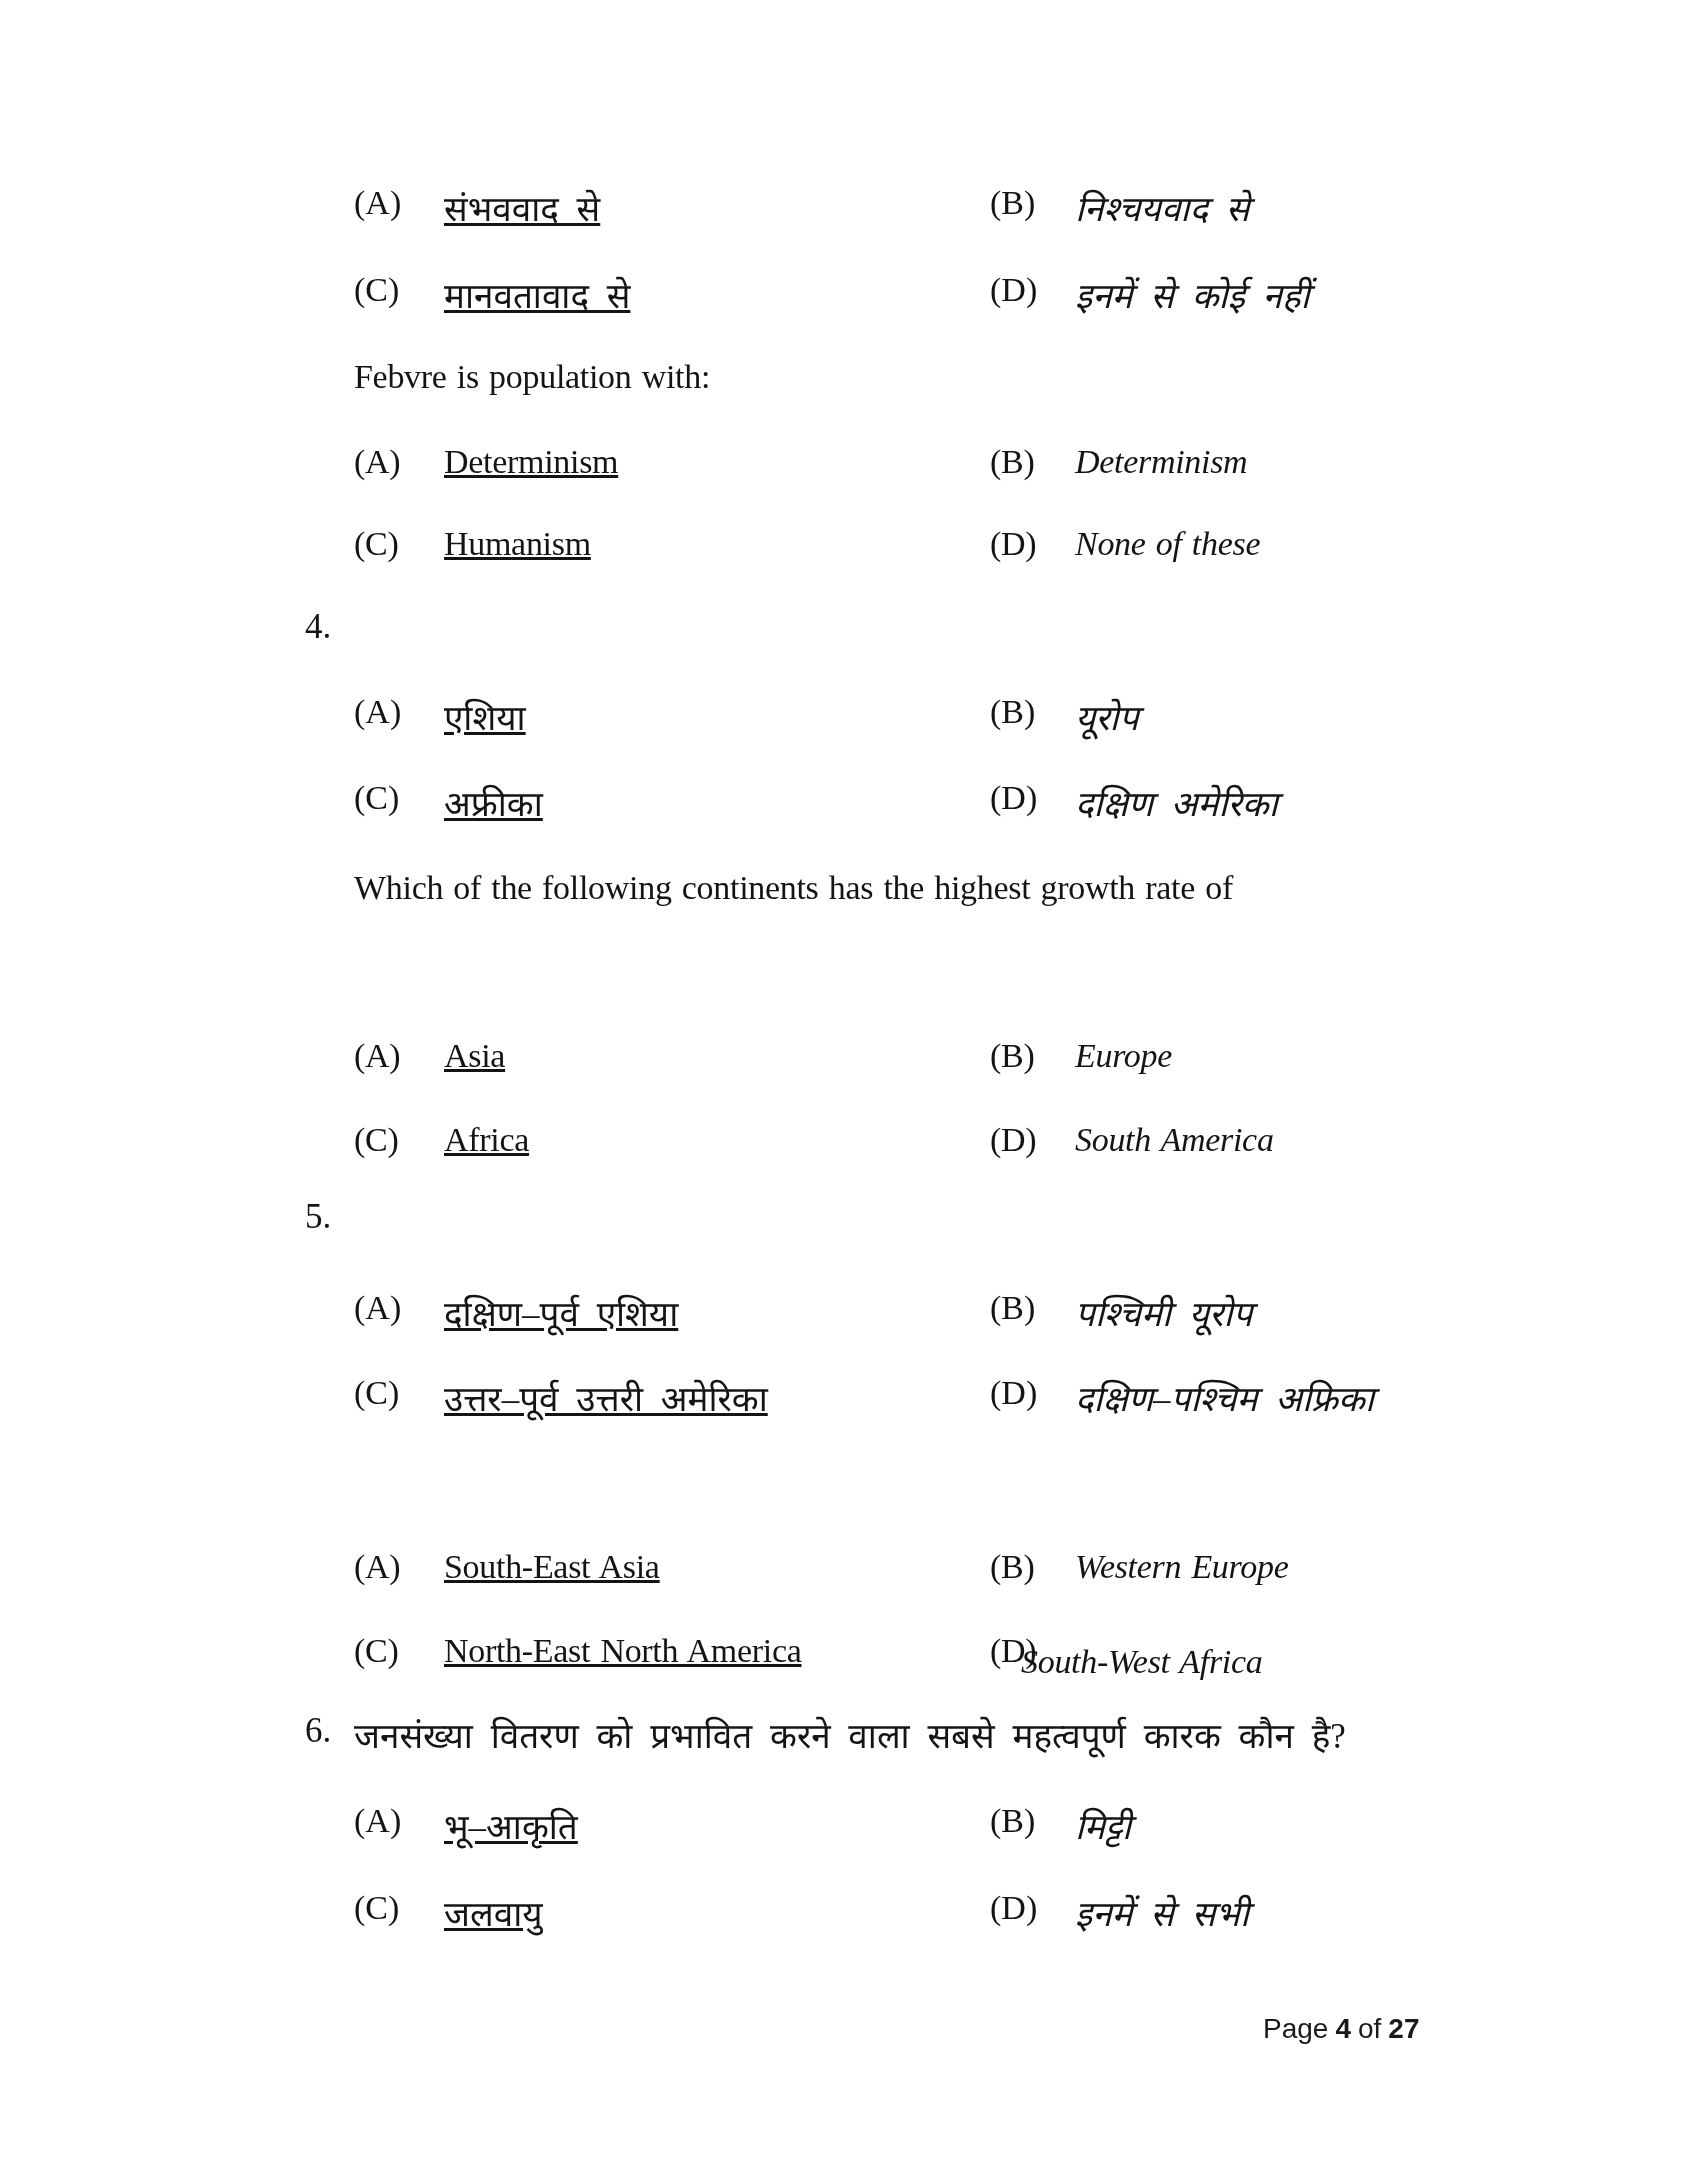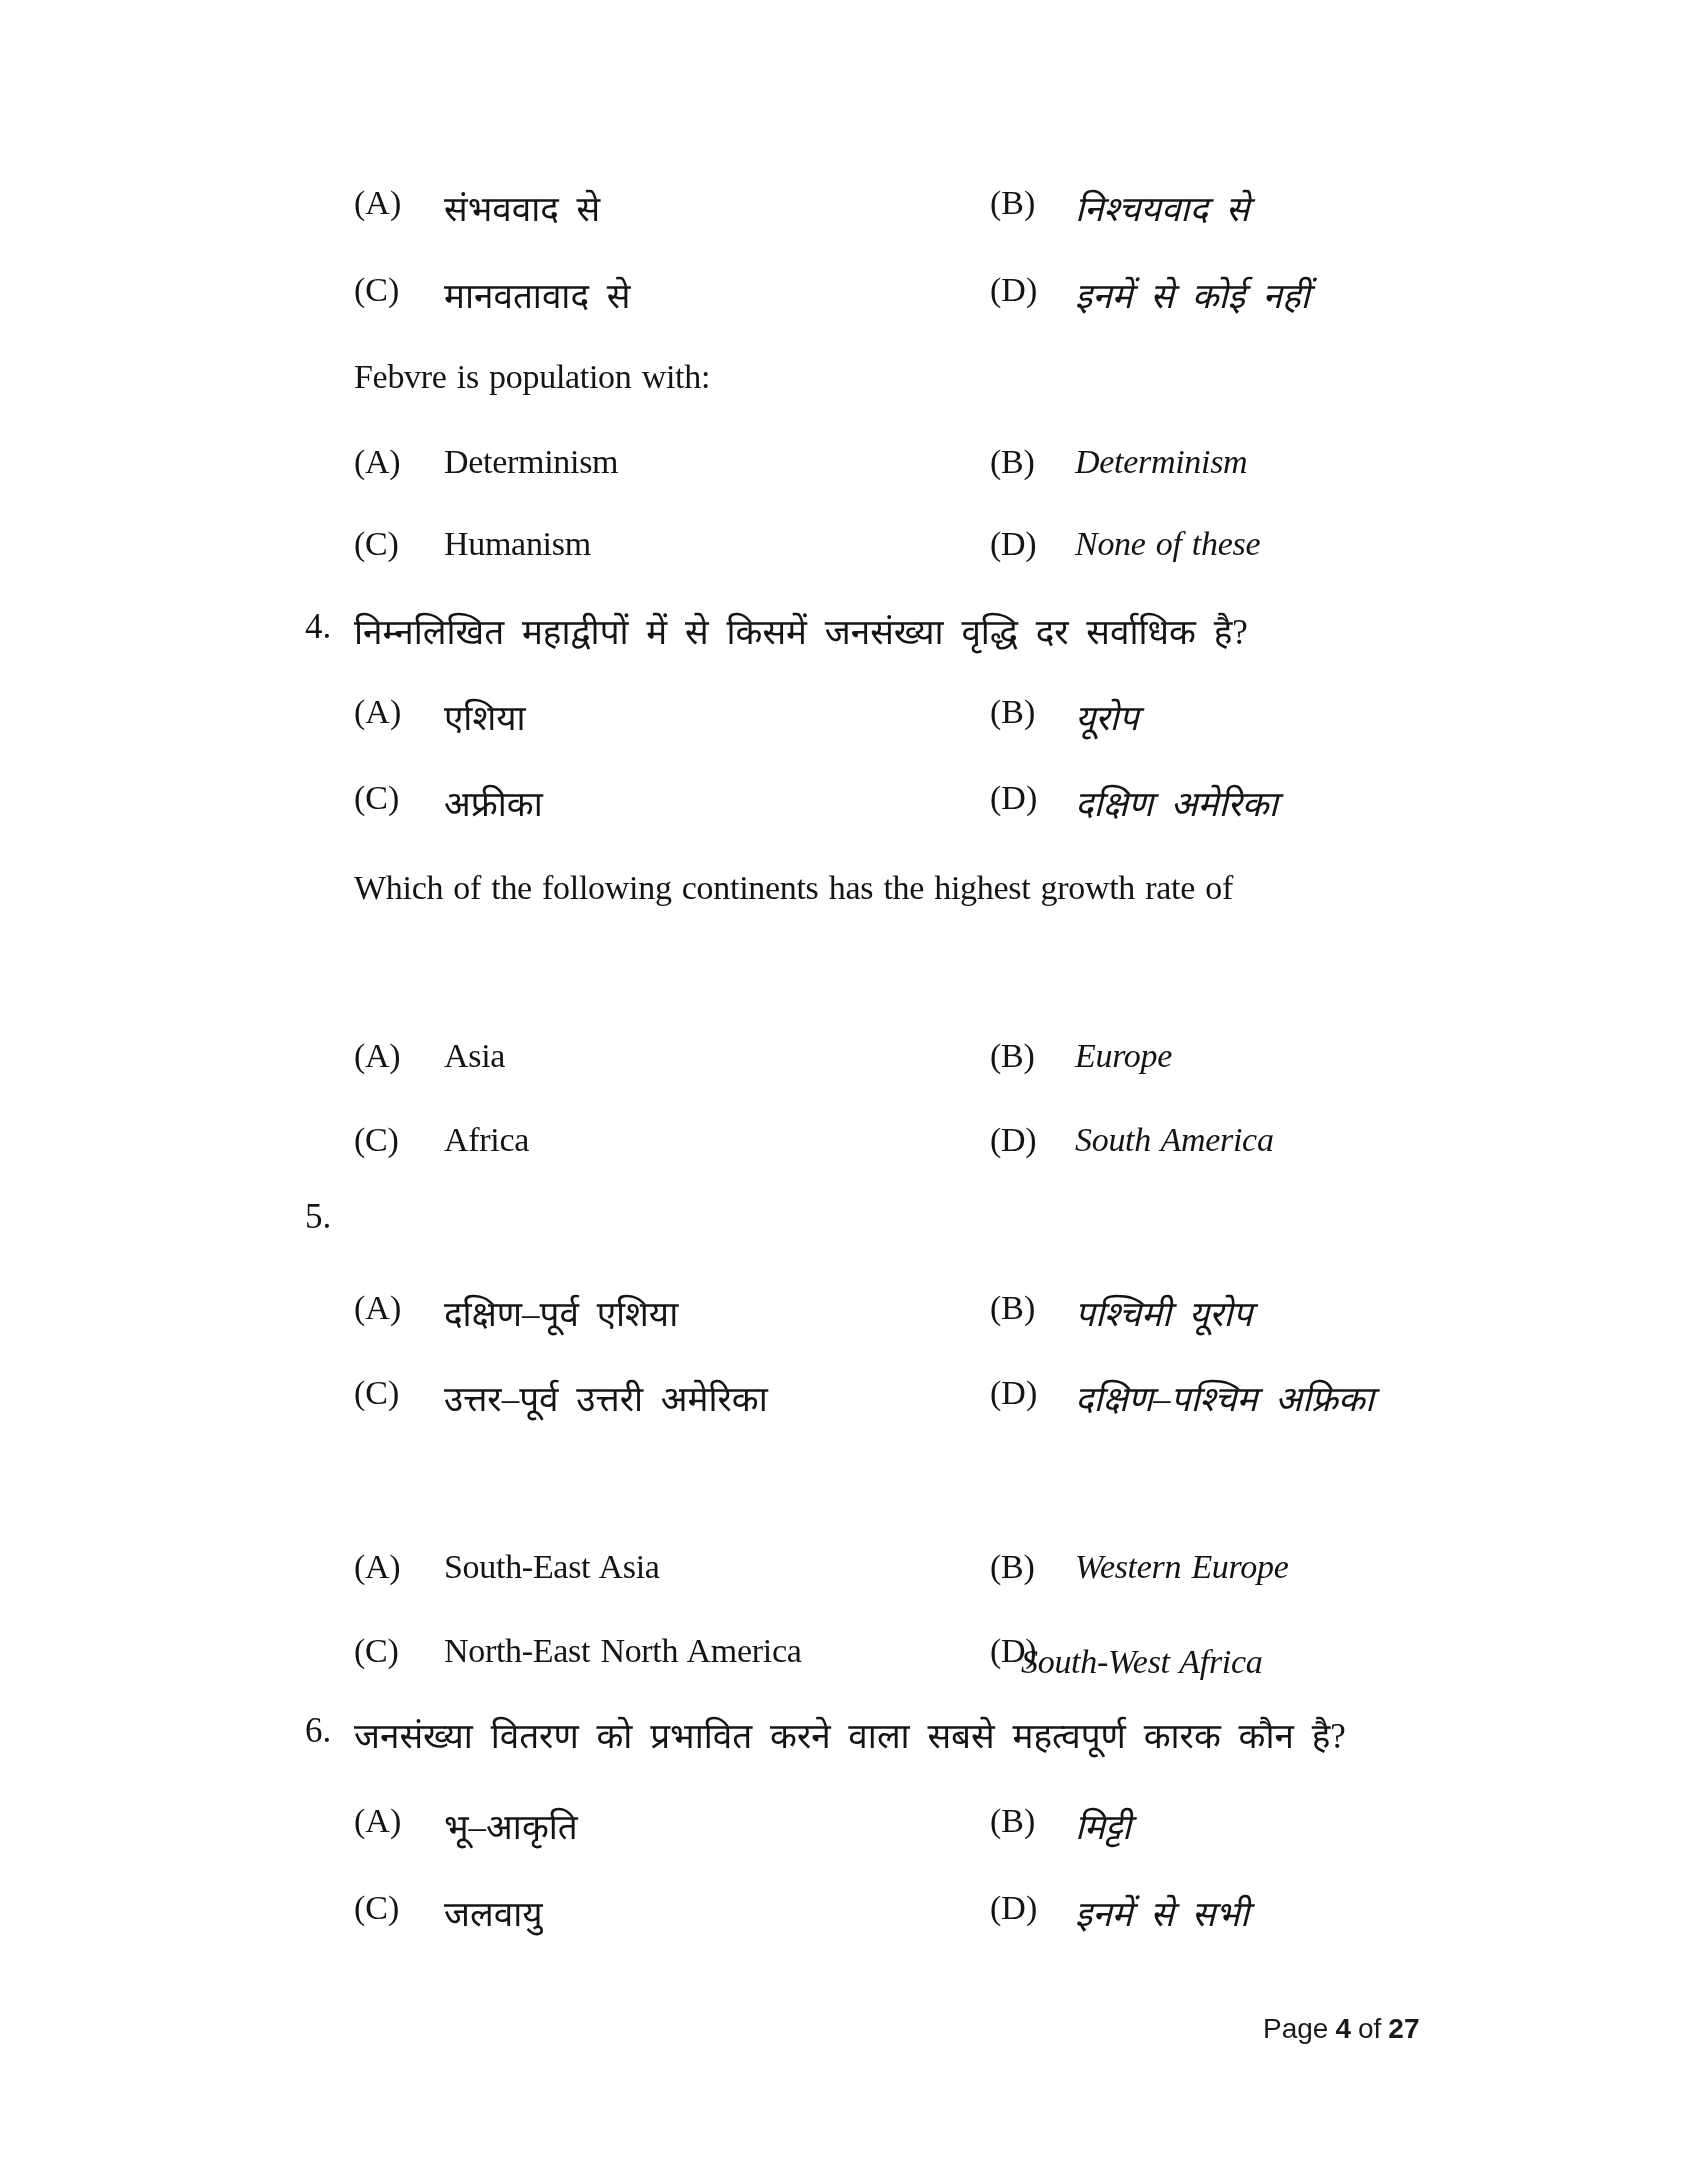--- a/index.html
+++ b/index.html
@@ -19,21 +19,21 @@
   .row {
     position: absolute;
     left: 0;
     width: 1683px;
     height: 51px;
     white-space: nowrap;
   }
   .row span { position: absolute; top: 0; }
   
   .opt-label-a { left: 354px; font-size: 34px; }
-  .opt-text-a  { left: 444px; font-size: 35px; }
+  .opt-text-a  { left: 444px; font-size: 35px; text-decoration: underline; }
   .opt-label-b { left: 990px; font-size: 34px; }
   .opt-text-b  { left: 1075px; font-size: 35px; font-style: italic; }
   .opt-text-b.tight { left: 1021px; margin-top: 11px; }
   
   .q-number { left: 305px; font-size: 35px; }
   .q-text   { left: 354px; font-size: 35px; }
   
   .hi { word-spacing: 9px; }
   .en { letter-spacing: -0.3px; word-spacing: 2px; font-size: 34px; }
   
@@ -78,21 +78,20 @@
   </div>
   <div class="row" style="top:525px">
     <span class="opt-label-a en">(C)</span>
     <span class="opt-text-a en">Humanism</span>
     <span class="opt-label-b en">(D)</span>
     <span class="opt-text-b en">None of these</span>
   </div>
 
   <div class="row" style="top:607px">
     <span class="q-number">4.</span>
-    <span class="q-text hi">निम्नलिखित महाद्वीपों में से किसमें जनसंख्या वृद्धि दर सर्वाधिक है?</span>
   </div>
   <div class="row" style="top:693px">
     <span class="opt-label-a">(A)</span>
     <span class="opt-text-a hi">एशिया</span>
     <span class="opt-label-b">(B)</span>
     <span class="opt-text-b hi">यूरोप</span>
   </div>
   <div class="row" style="top:779px">
     <span class="opt-label-a">(C)</span>
     <span class="opt-text-a hi">अफ्रीका</span>

